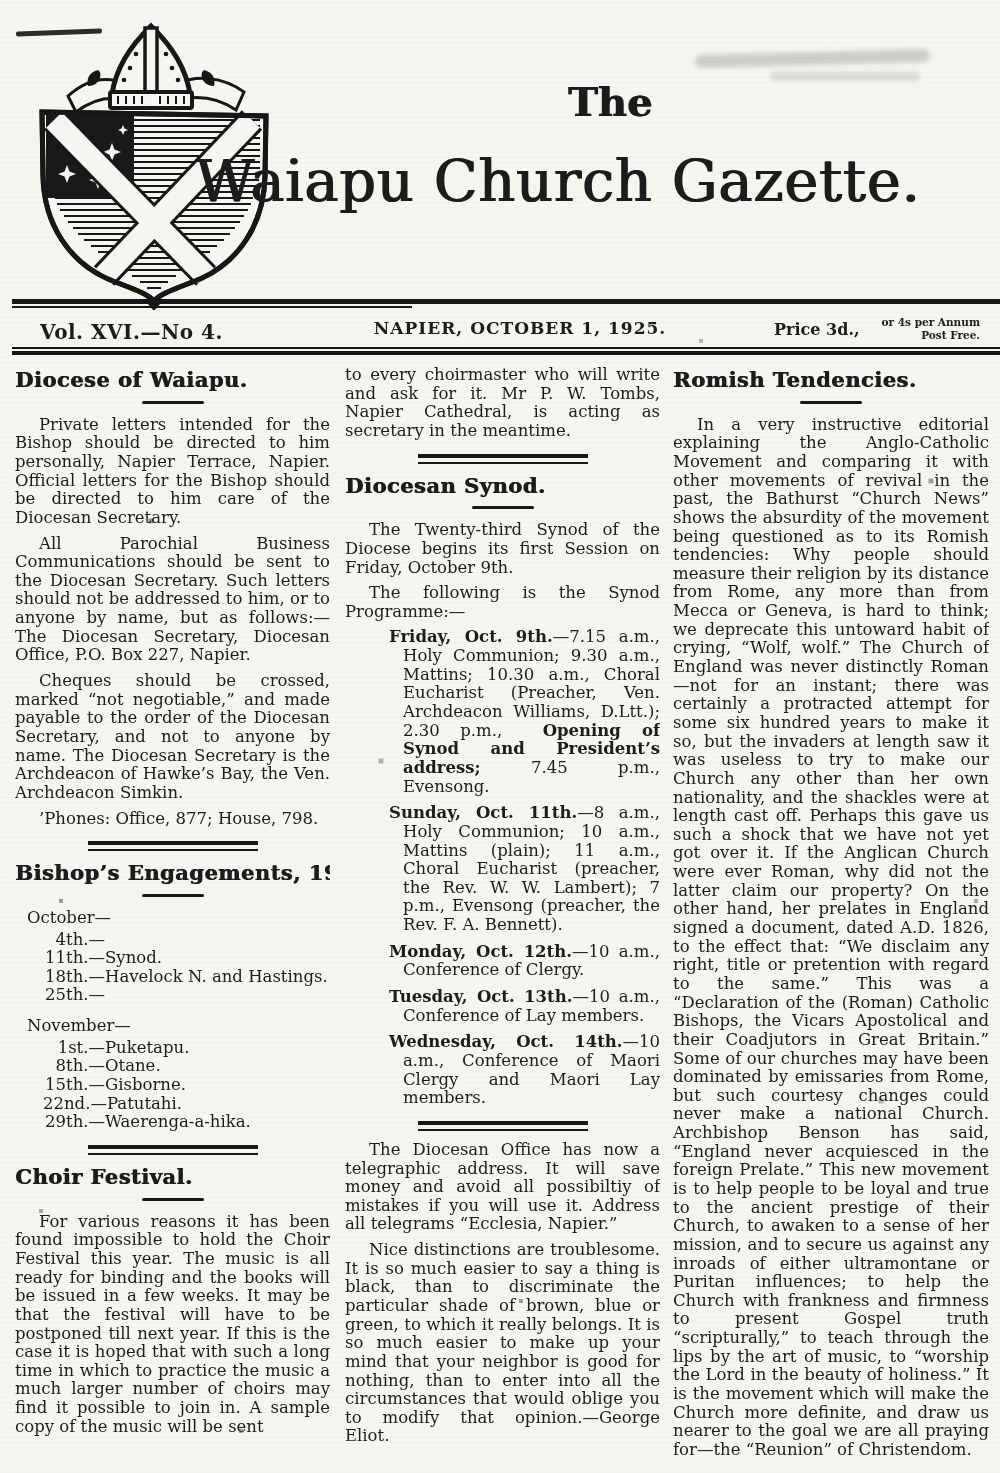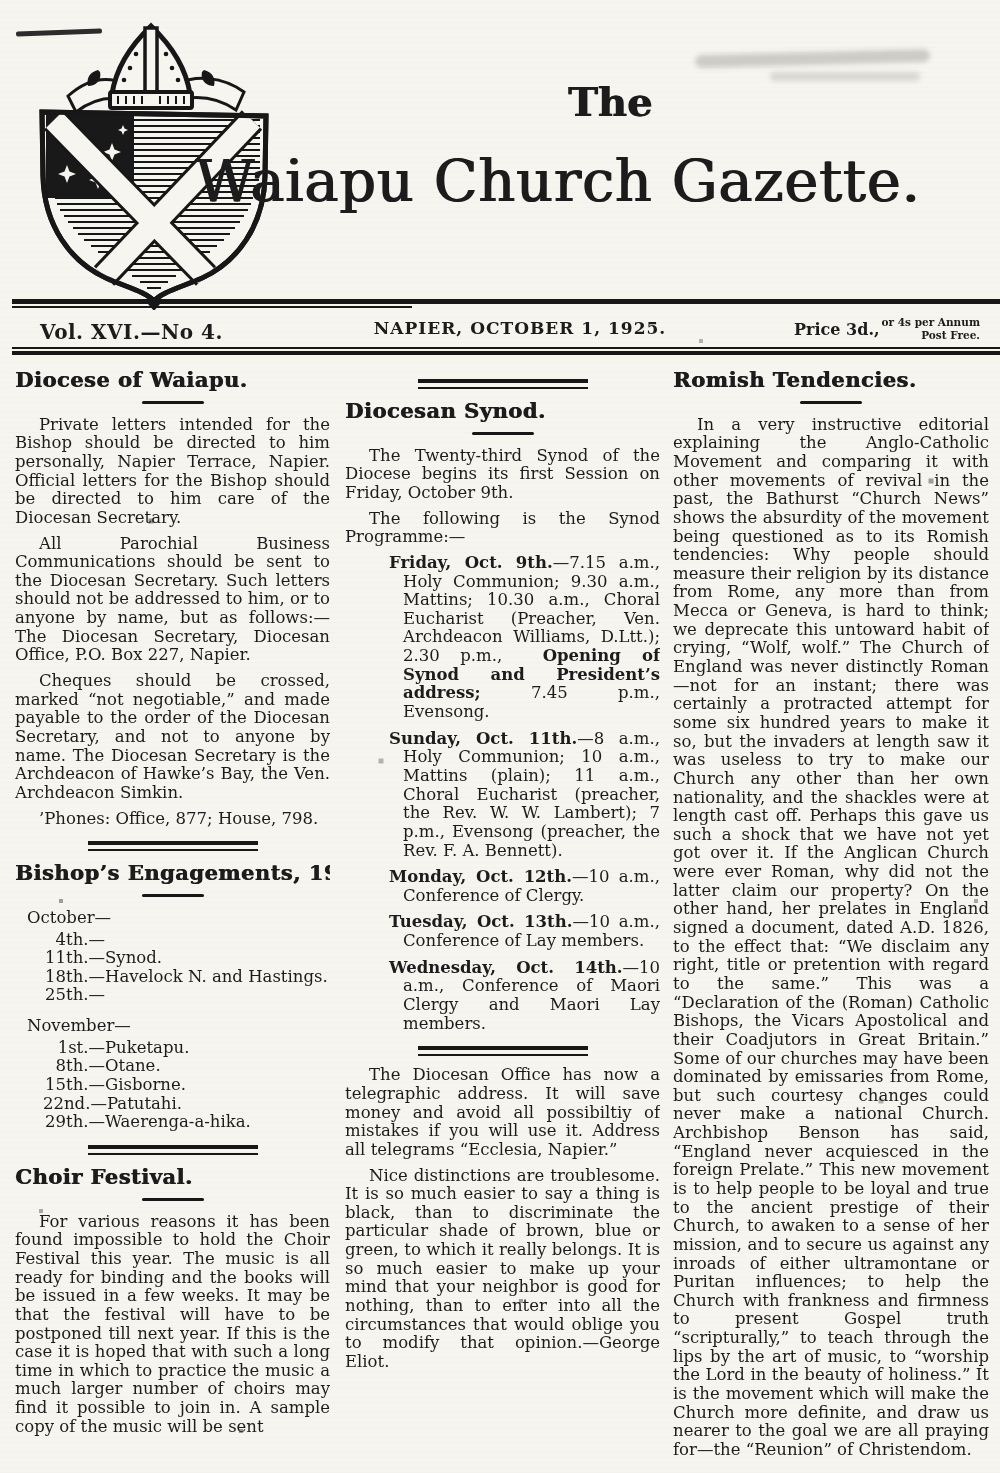--- a/index.html
+++ b/index.html
@@ -14,21 +14,21 @@
               font-size:57px;font-weight:normal;letter-spacing:1px;white-space:nowrap;
               text-shadow:1.5px 0 0 currentColor;}
   .rule{position:absolute;background:#171717;}
   #rule-mast{left:12px;right:10px;top:299px;height:5px;}
   #rule-mast-echo{left:12px;top:306px;width:400px;height:2px;}
   #rule-date-a{left:12px;right:10px;top:347px;height:2px;}
   #rule-date-b{left:12px;right:10px;top:351px;height:4px;}
   .dl-vol{position:absolute;left:16px;top:320px;font-size:20px;font-weight:bold;letter-spacing:.5px;margin-left:24px;}
   .dl-center{position:absolute;left:0;right:0;top:318px;text-align:center;font-size:17px;
              font-weight:bold;letter-spacing:1px;}
-  .dl-price{position:absolute;right:60px;top:316px;display:flex;gap:2px;align-items:center;}
+  .dl-price{position:absolute;right:60px;top:316px;display:flex;gap:22px;align-items:center;}
   .dl-price-main{font-size:16px;font-weight:bold;}
   .dl-note{font-size:10.5px;font-weight:bold;line-height:1.25;text-align:right;}
   
   .ink-dash{position:absolute;left:16px;top:30px;width:86px;height:5px;background:#2c2c2c;
             transform:rotate(-2deg);border-radius:2px;}
   .smudge1{position:absolute;left:695px;top:52px;width:235px;height:13px;border-radius:7px;
            background:rgba(40,40,40,.20);filter:blur(2.5px);transform:rotate(-1.5deg);}
   .smudge2{position:absolute;left:770px;top:72px;width:150px;height:9px;border-radius:5px;
            background:rgba(40,40,40,.14);filter:blur(2.5px);}
   .specks{position:absolute;left:0;top:0;width:2px;height:2px;
@@ -148,20 +148,21 @@
     <p class="eng-item"><span class="day">22nd.—</span><span>Patutahi.</span></p>
     <p class="eng-item"><span class="day">29th.—</span><span>Waerenga-a-hika.</span></p>
 
     <div class="dbl"></div>
     <h2 class="headline">Choir Festival.</h2>
     <div class="sub"></div>
     <p class="para">For various reasons it has been found impossible to hold the Choir Festival this year. The music is all ready for binding and the books will be issued in a few weeks. It may be that the festival will have to be postponed till next year. If this is the case it is hoped that with such a long time in which to practice the music a much larger number of choirs may find it possible to join in. A sample copy of the music will be sent</p>
   </div>
 
   <div class="col" id="col2">
+    <p class="para noindent">to every choirmaster who will write and ask for it. Mr P. W. Tombs, Napier Cathedral, is acting as secretary in the meantime.</p>
 
     <div class="dbl"></div>
     <h2 class="headline">Diocesan Synod.</h2>
     <div class="sub"></div>
     <p class="para">The Twenty-third Synod of the Diocese begins its first Session on Friday, October 9th.</p>
     <p class="para">The following is the Synod Programme:—</p>
 
     <p class="prog"><span class="lead">Friday, Oct. 9th.</span><span>—7.15 a.m., Holy Communion; 9.30 a.m., Mattins; 10.30 a.m., Choral Eucharist (Preacher, Ven. Archdeacon Williams, D.Ltt.); 2.30 p.m., </span><span class="lead">Opening of Synod and President’s address;</span><span> 7.45 p.m., Evensong.</span></p>
     <p class="prog"><span class="lead">Sunday, Oct. 11th.</span><span>—8 a.m., Holy Communion; 10 a.m., Mattins (plain); 11 a.m., Choral Eucharist (preacher, the Rev. W. W. Lambert); 7 p.m., Evensong (preacher, the Rev. F. A. Bennett).</span></p>
     <p class="prog"><span class="lead">Monday, Oct. 12th.</span><span>—10 a.m., Conference of Clergy.</span></p>

